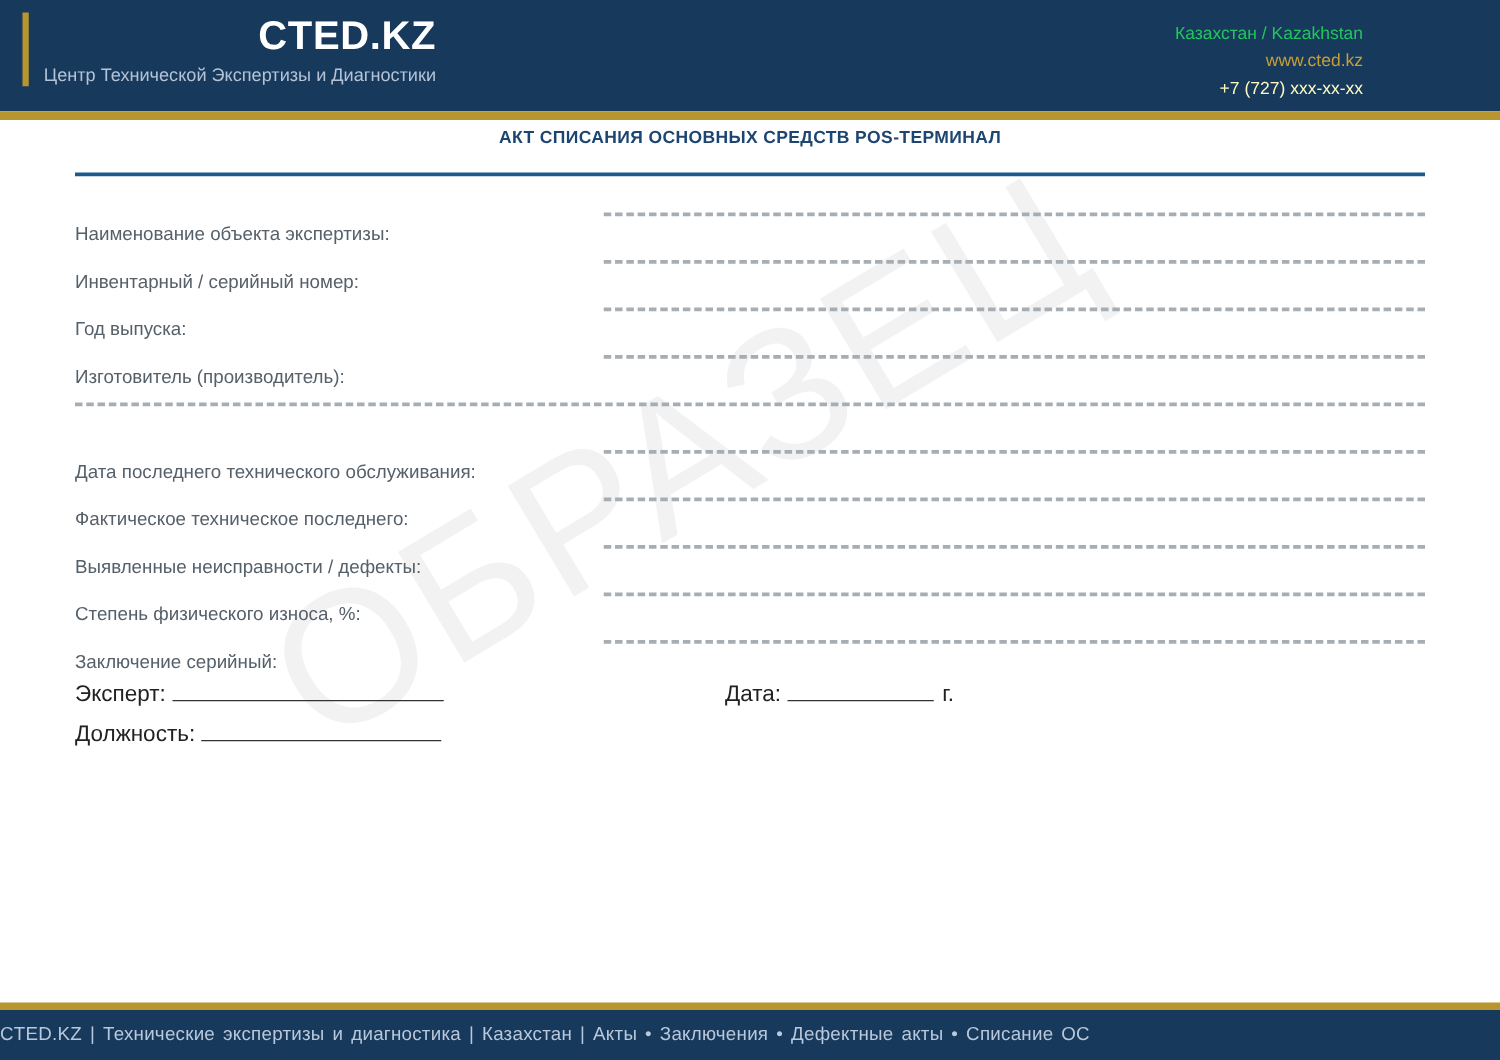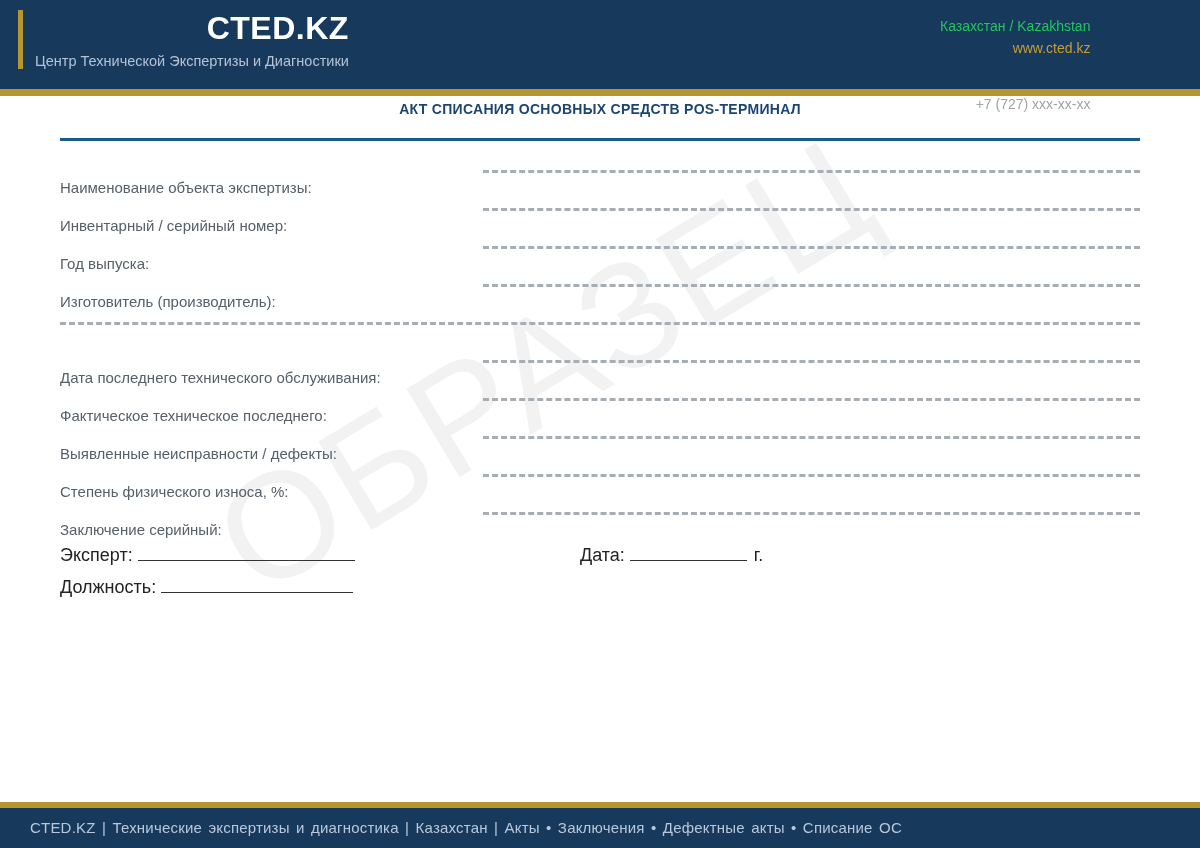--- a/index.html
+++ b/index.html
@@ -9,21 +9,21 @@
   
   .header { position:absolute; top:0; left:0; width:1200px; height:89px; background:#17395C;text-align:right; }
   .header-gold-rule { position:absolute; top:89px; left:0; width:1200px; height:7px; background:#B8962F; }
   .logo-wrap { position:absolute; left:18px; top:10px; display:flex; align-items:stretch; }
   .logo-bar { width:5px; background:#B8962F; margin-right:12px; }
   .logo-name { color:#ffffff; font-size:32px; font-weight:600; letter-spacing:0.5px; line-height:36px; }
   .logo-sub { color:#B4C3D6; font-size:14.5px; margin-top:7px; }
   .header-contacts { position:absolute; left:940px; top:15px; font-size:14px; line-height:22px; }
   .contact-region { color:#22c55e; }
   .contact-site { color:#C89E33; }
-  .contact-phone { color:#a3a3a3;margin-top:34px; }
+  .contact-phone { color:#fef9c3; }
 
   
   .watermark { position:absolute; left:180px; top:275px; width:760px; height:230px;
     text-align:center; font-size:150px; font-weight:400; letter-spacing:4px;
     color:rgba(100,100,100,0.085); transform:rotate(-31deg); white-space:nowrap;
     z-index:0; pointer-events:none; }
 
   
   .doc { position:relative; z-index:1; }
   .doc-title { margin:18px 60px 0; text-align:center; font-size:14px; font-weight:600;
@@ -43,21 +43,21 @@
     vertical-align:baseline; margin-left:5px; }
   .blank-expert { width:217px; }
   .blank-position { width:192px; }
   .blank-date { width:117px; }
   .date-suffix { margin-left:7px; }
 
   
   .footer { position:absolute; left:0; bottom:0; width:1200px; }
   .footer-gold-rule { height:6px; background:#B8962F; }
   .footer-bar { height:40px; background:#17395C; color:#B9C8DA; font-size:15px;
-    line-height:39px; padding-left:30px; letter-spacing:0.2px; word-spacing:2px;
+    line-height:39px; letter-spacing:0.2px; word-spacing:2px;
     white-space:nowrap; overflow:hidden; }
 </style>
 </head>
 <body>
 
 <div class="page">
 
   <div class="header">
     <div class="logo-wrap">
       <div class="logo-bar"></div>

